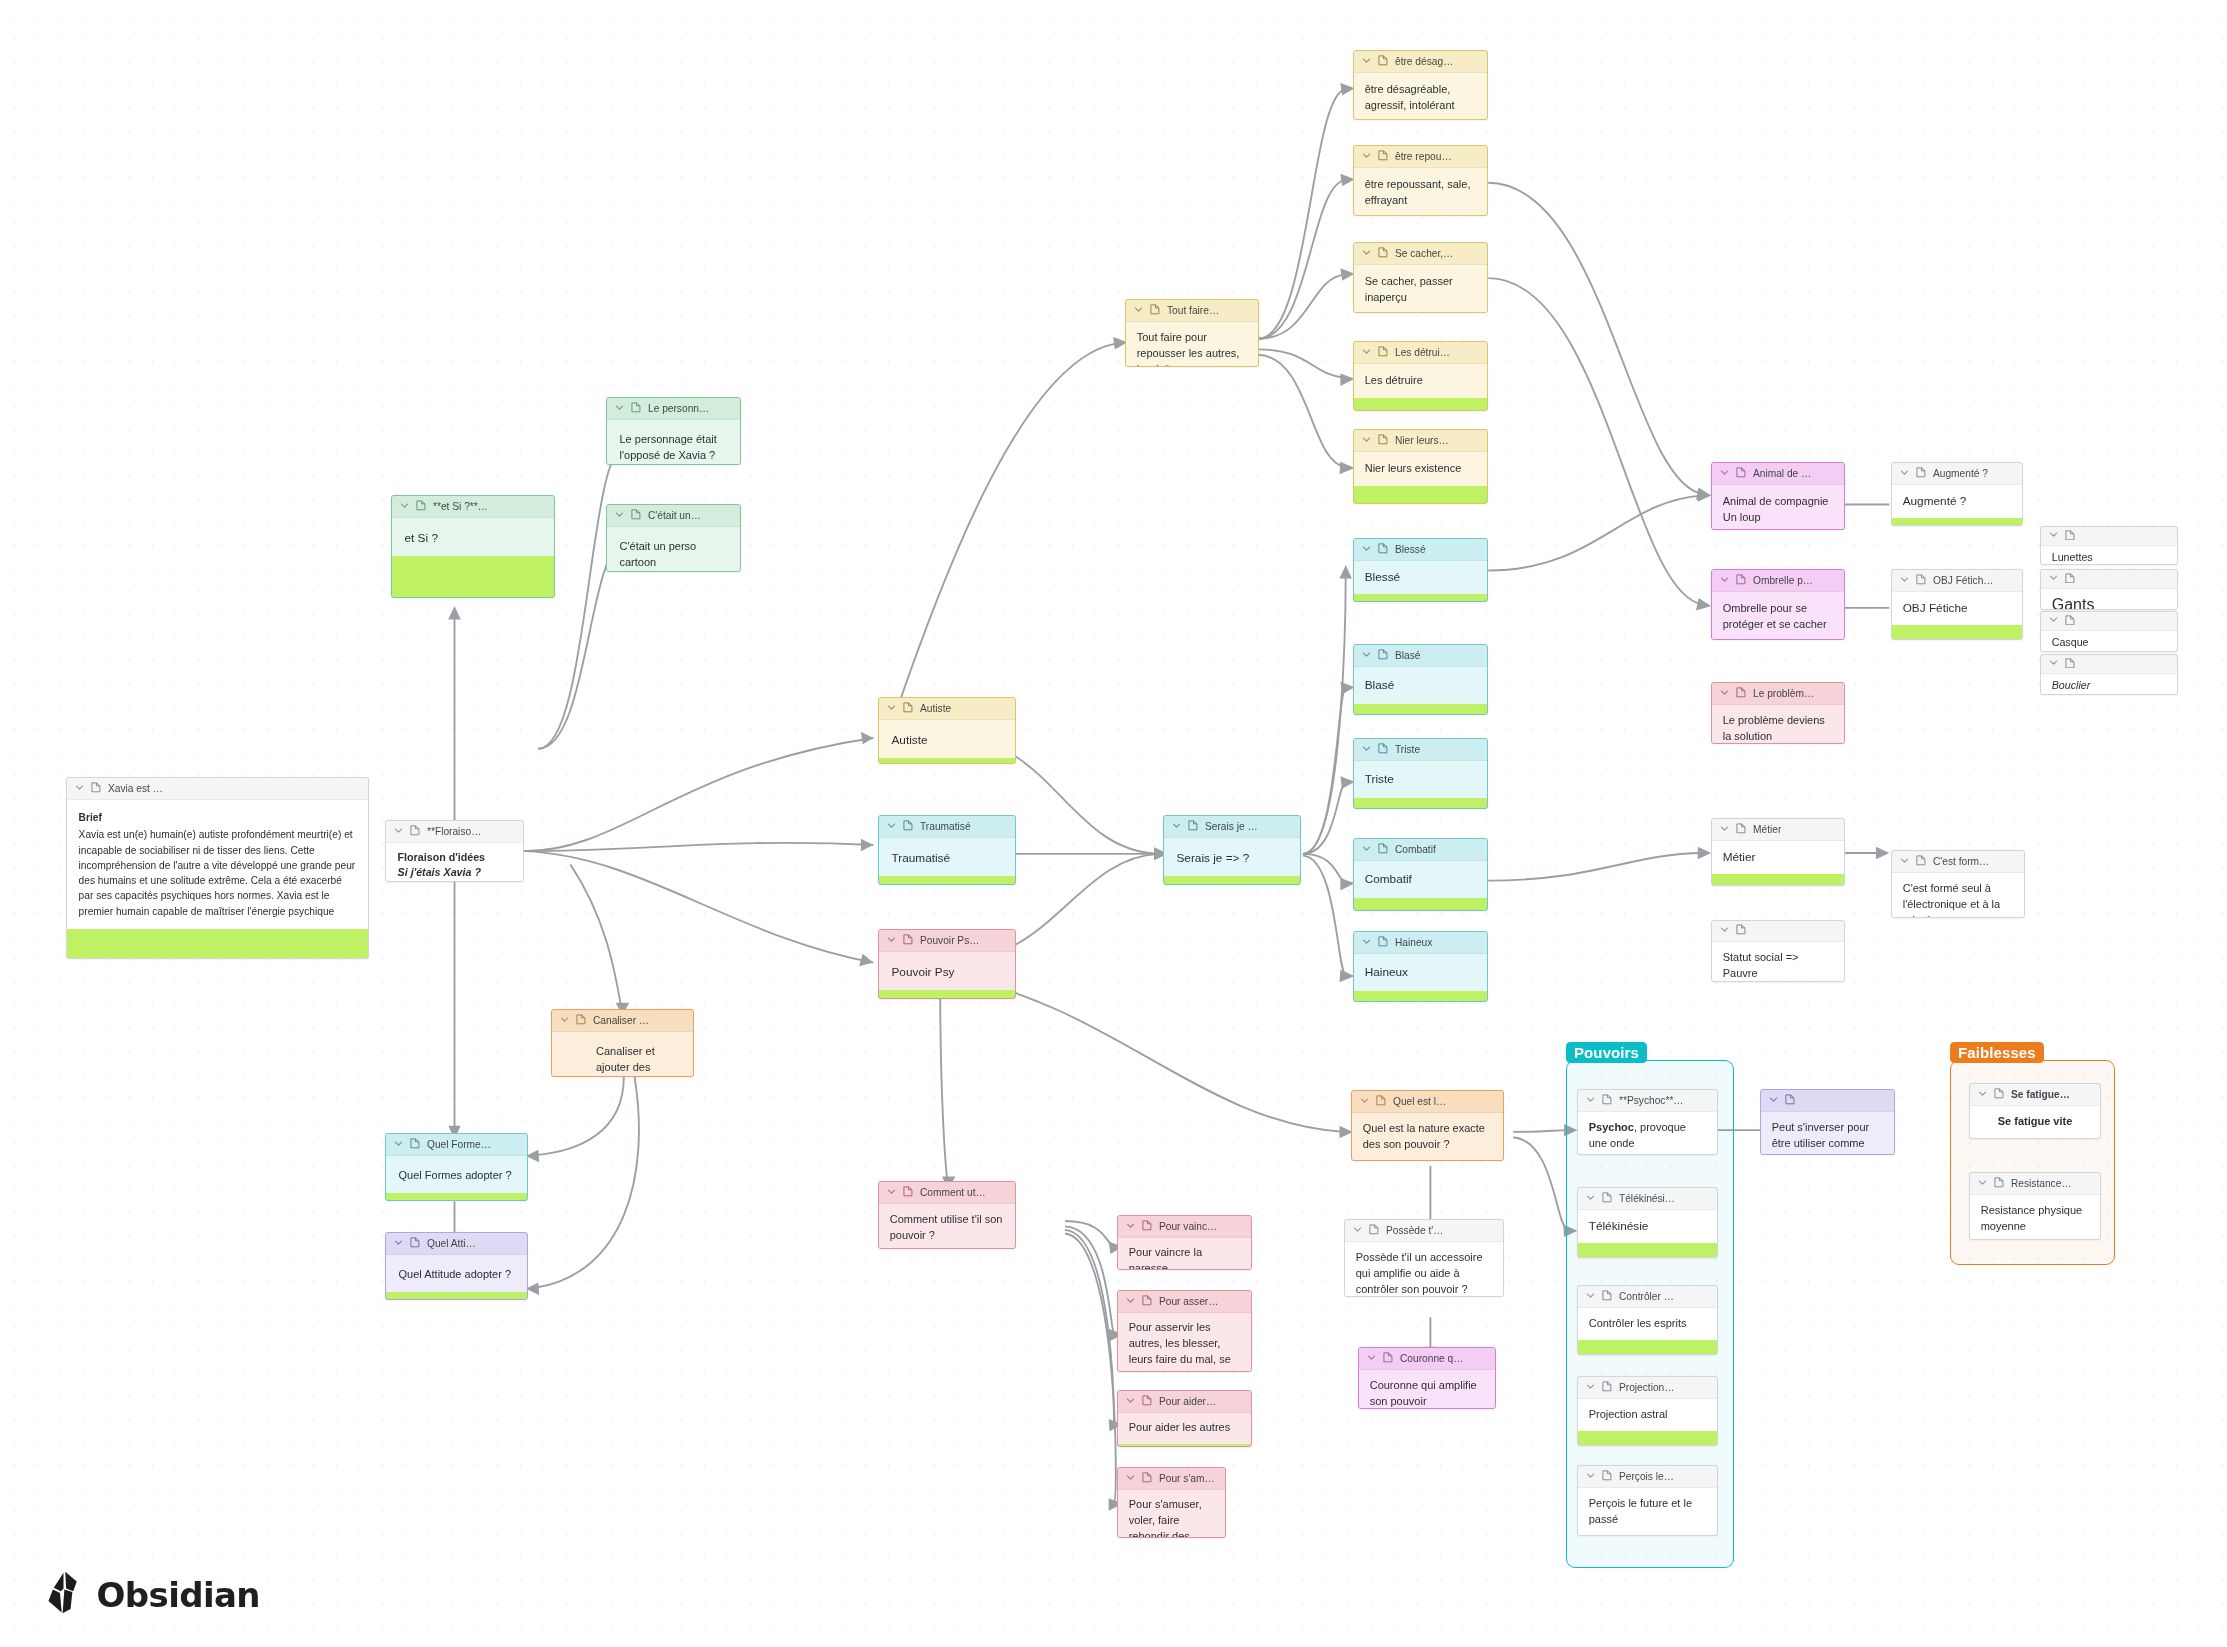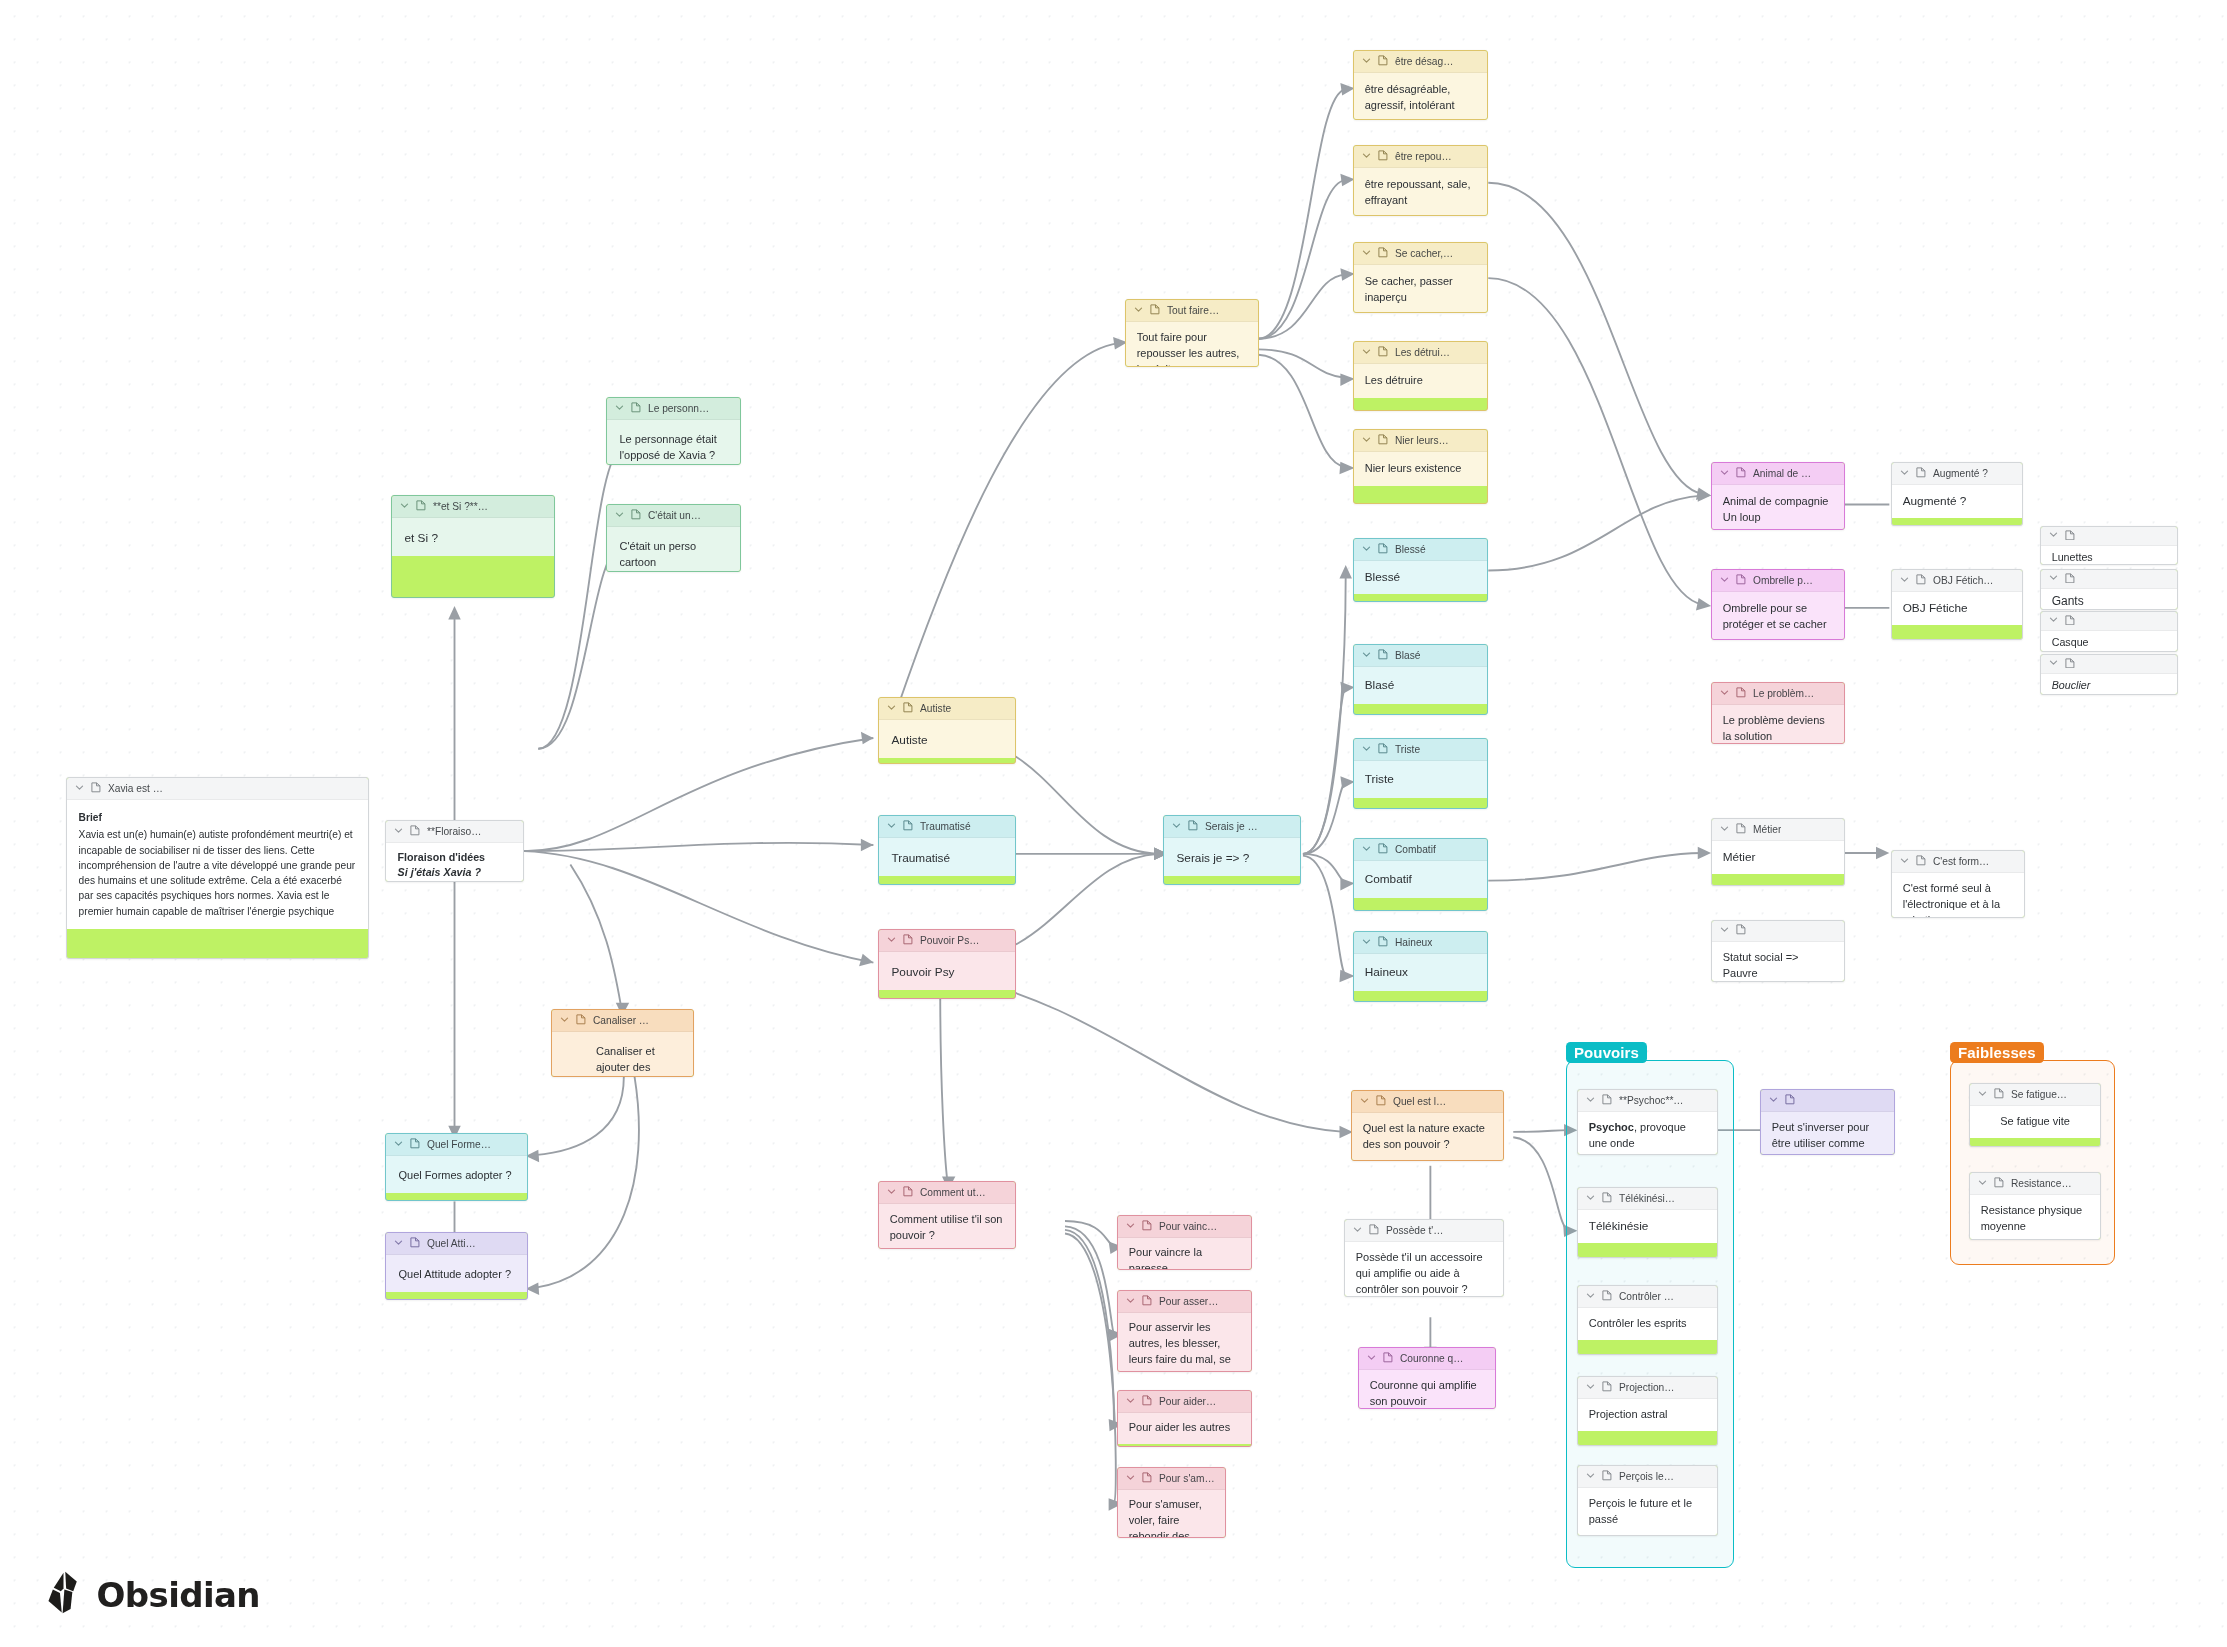--- a/index.html
+++ b/index.html
@@ -583,21 +583,21 @@
     <div class="hdr" style="height:18px;">
       <span class="chev"><svg width="9" height="9" viewBox="0 0 10 10">
             <path d="M1.6 3.4 L5 6.8 L8.4 3.4" fill="none" stroke="#5b6066" stroke-width="1.3" stroke-linecap="round" stroke-linejoin="round"></path>
           </svg></span>
       <span class="doc"><svg width="9.8" height="10.7" viewBox="0 0 11 12">
             <path d="M1 1h5.2L10 4.3V11H1z" fill="none" stroke="#5b6066" stroke-width="1.1" stroke-linejoin="round"></path>
             <path d="M6.2 1v3.3H10" fill="none" stroke="#5b6066" stroke-width="1.1" stroke-linejoin="round"></path>
           </svg></span>
 
     </div>
-    <div class="body" style="padding:3.6px 10.7px;font-size:12px;">Gants</div>
+    <div class="body" style="padding:3.6px 10.7px;font-size:16px;">Gants</div>
   </div>
   <div class="node c-plain noheadtext" style="left:2040px;top:611px;width:138px;height:41px;">
     <div class="hdr" style="height:18px;">
       <span class="chev"><svg width="9" height="9" viewBox="0 0 10 10">
             <path d="M1.6 3.4 L5 6.8 L8.4 3.4" fill="none" stroke="#5b6066" stroke-width="1.3" stroke-linecap="round" stroke-linejoin="round"></path>
           </svg></span>
       <span class="doc"><svg width="9.8" height="10.7" viewBox="0 0 11 12">
             <path d="M1 1h5.2L10 4.3V11H1z" fill="none" stroke="#5b6066" stroke-width="1.1" stroke-linejoin="round"></path>
             <path d="M6.2 1v3.3H10" fill="none" stroke="#5b6066" stroke-width="1.1" stroke-linejoin="round"></path>
           </svg></span>
@@ -866,21 +866,21 @@
           </svg></span>
       <span class="doc"><svg width="9.8" height="10.7" viewBox="0 0 11 12">
             <path d="M1 1h5.2L10 4.3V11H1z" fill="none" stroke="#4e4380" stroke-width="1.1" stroke-linejoin="round"></path>
             <path d="M6.2 1v3.3H10" fill="none" stroke="#4e4380" stroke-width="1.1" stroke-linejoin="round"></path>
           </svg></span>
 
     </div>
     <div class="body" style="font-size:11px;padding:8px 10.7px;">Peut s'inverser pour être utiliser comme bouclier</div>
   </div>
 
-  <div class="node c-plain" style="left:1969px;top:1083px;width:132px;height:64px;">
+  <div class="node c-plain" style="left:1969px;top:1083px;width:132px;height:56px;font-weight:bold;">
     <div class="hdr">
       <span class="chev"><svg width="9" height="9" viewBox="0 0 10 10">
             <path d="M1.6 3.4 L5 6.8 L8.4 3.4" fill="none" stroke="#5b6066" stroke-width="1.3" stroke-linecap="round" stroke-linejoin="round"></path>
           </svg></span>
       <span class="doc"><svg width="9.8" height="10.7" viewBox="0 0 11 12">
             <path d="M1 1h5.2L10 4.3V11H1z" fill="none" stroke="#5b6066" stroke-width="1.1" stroke-linejoin="round"></path>
             <path d="M6.2 1v3.3H10" fill="none" stroke="#5b6066" stroke-width="1.1" stroke-linejoin="round"></path>
           </svg></span>
       <span class="ttl">Se fatigue…</span>
     </div>

